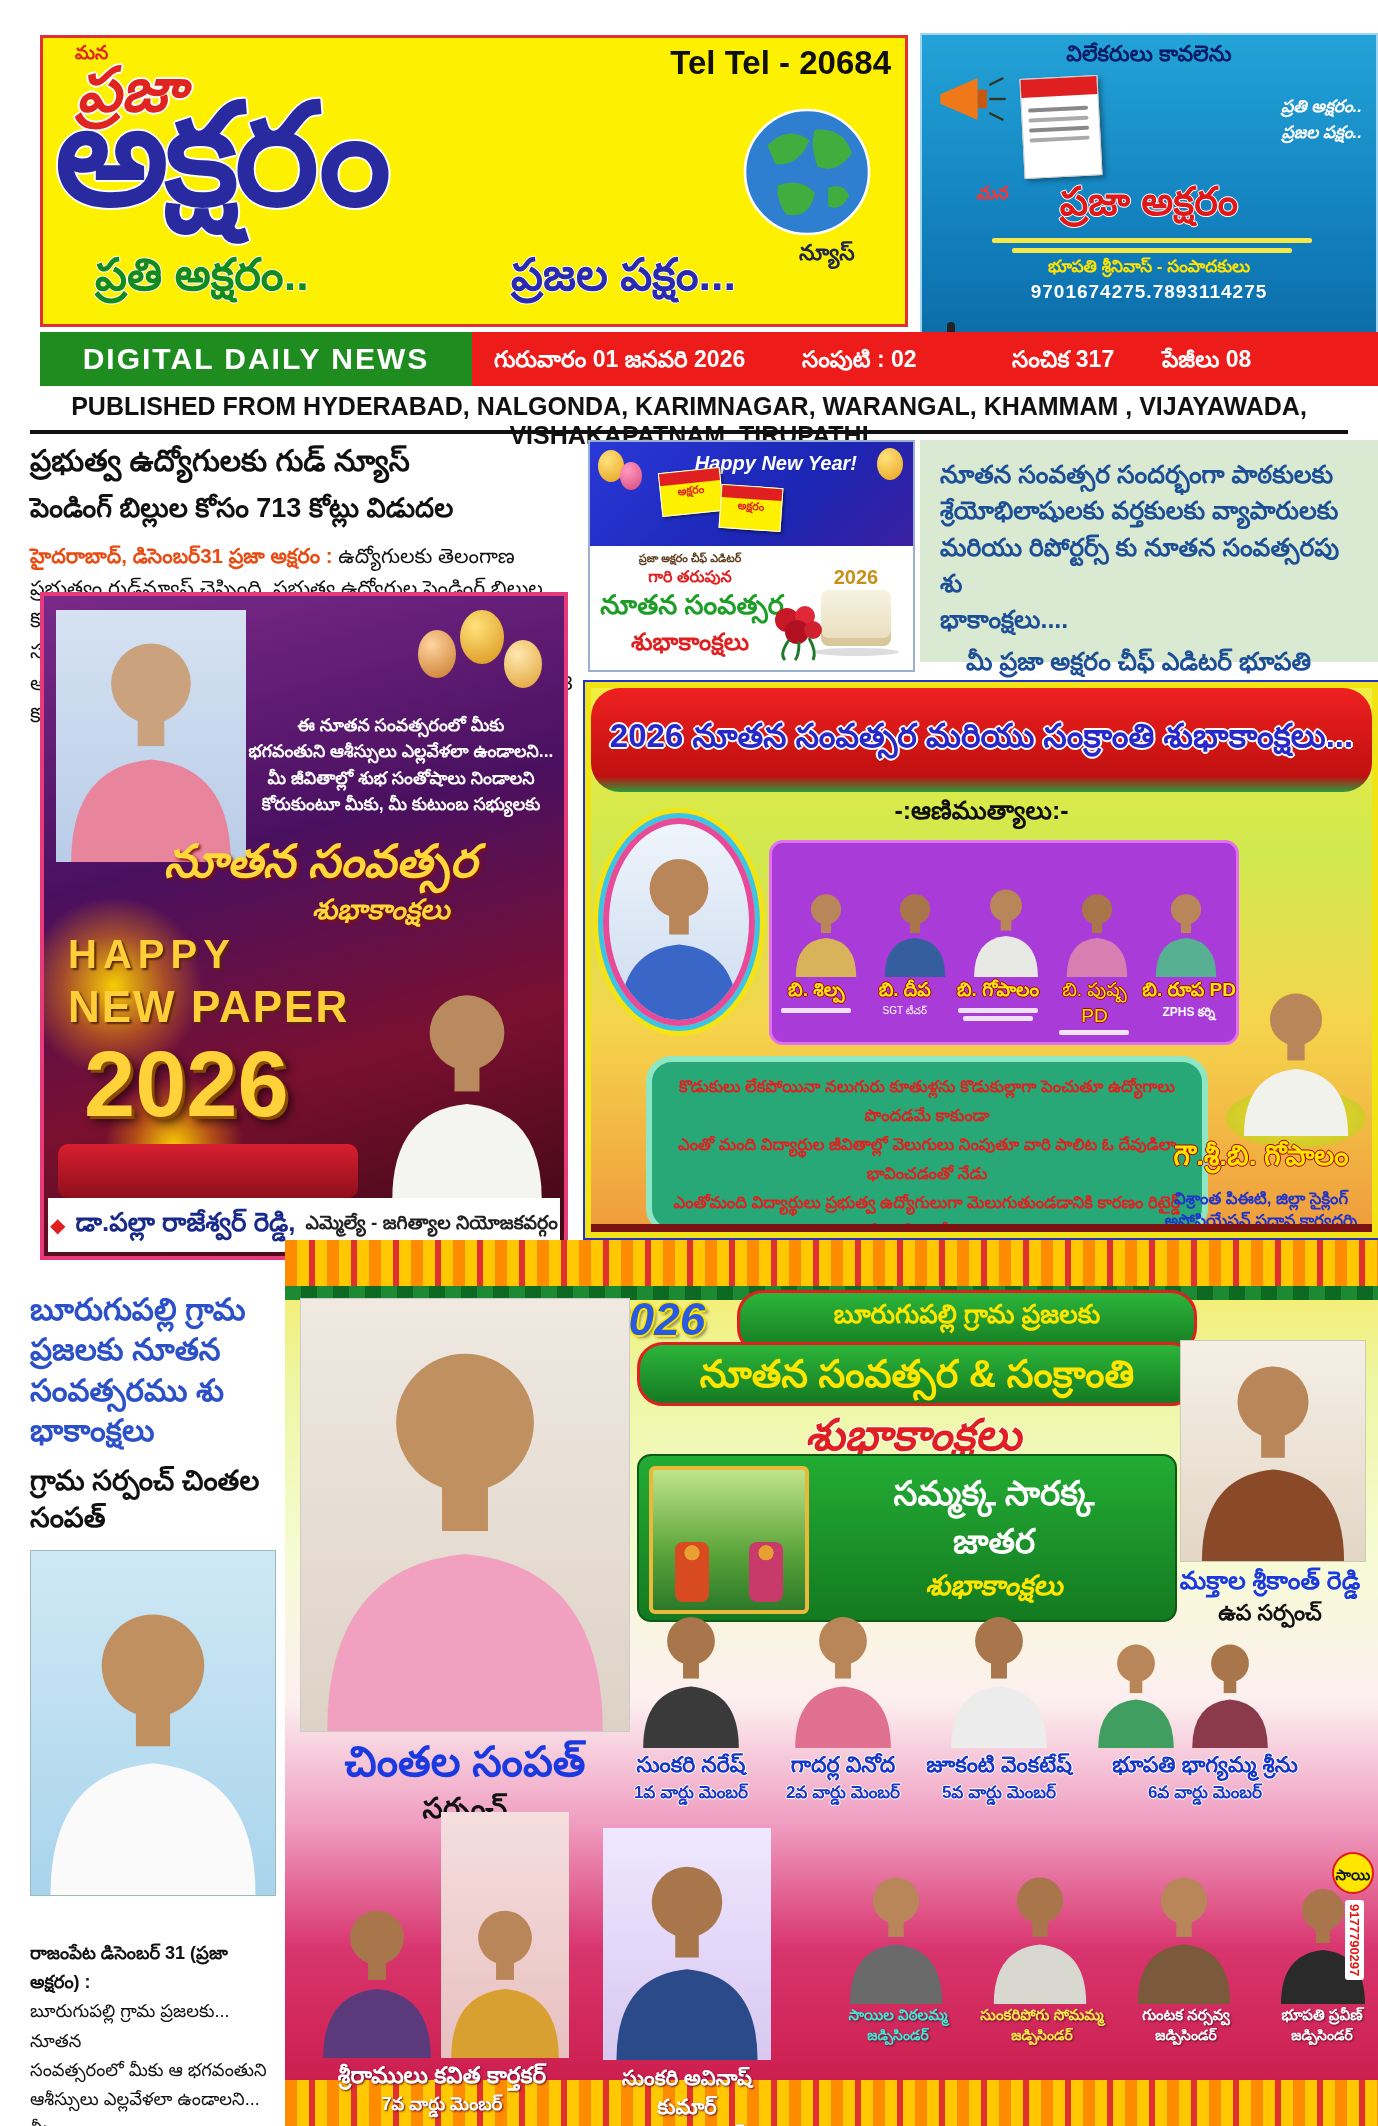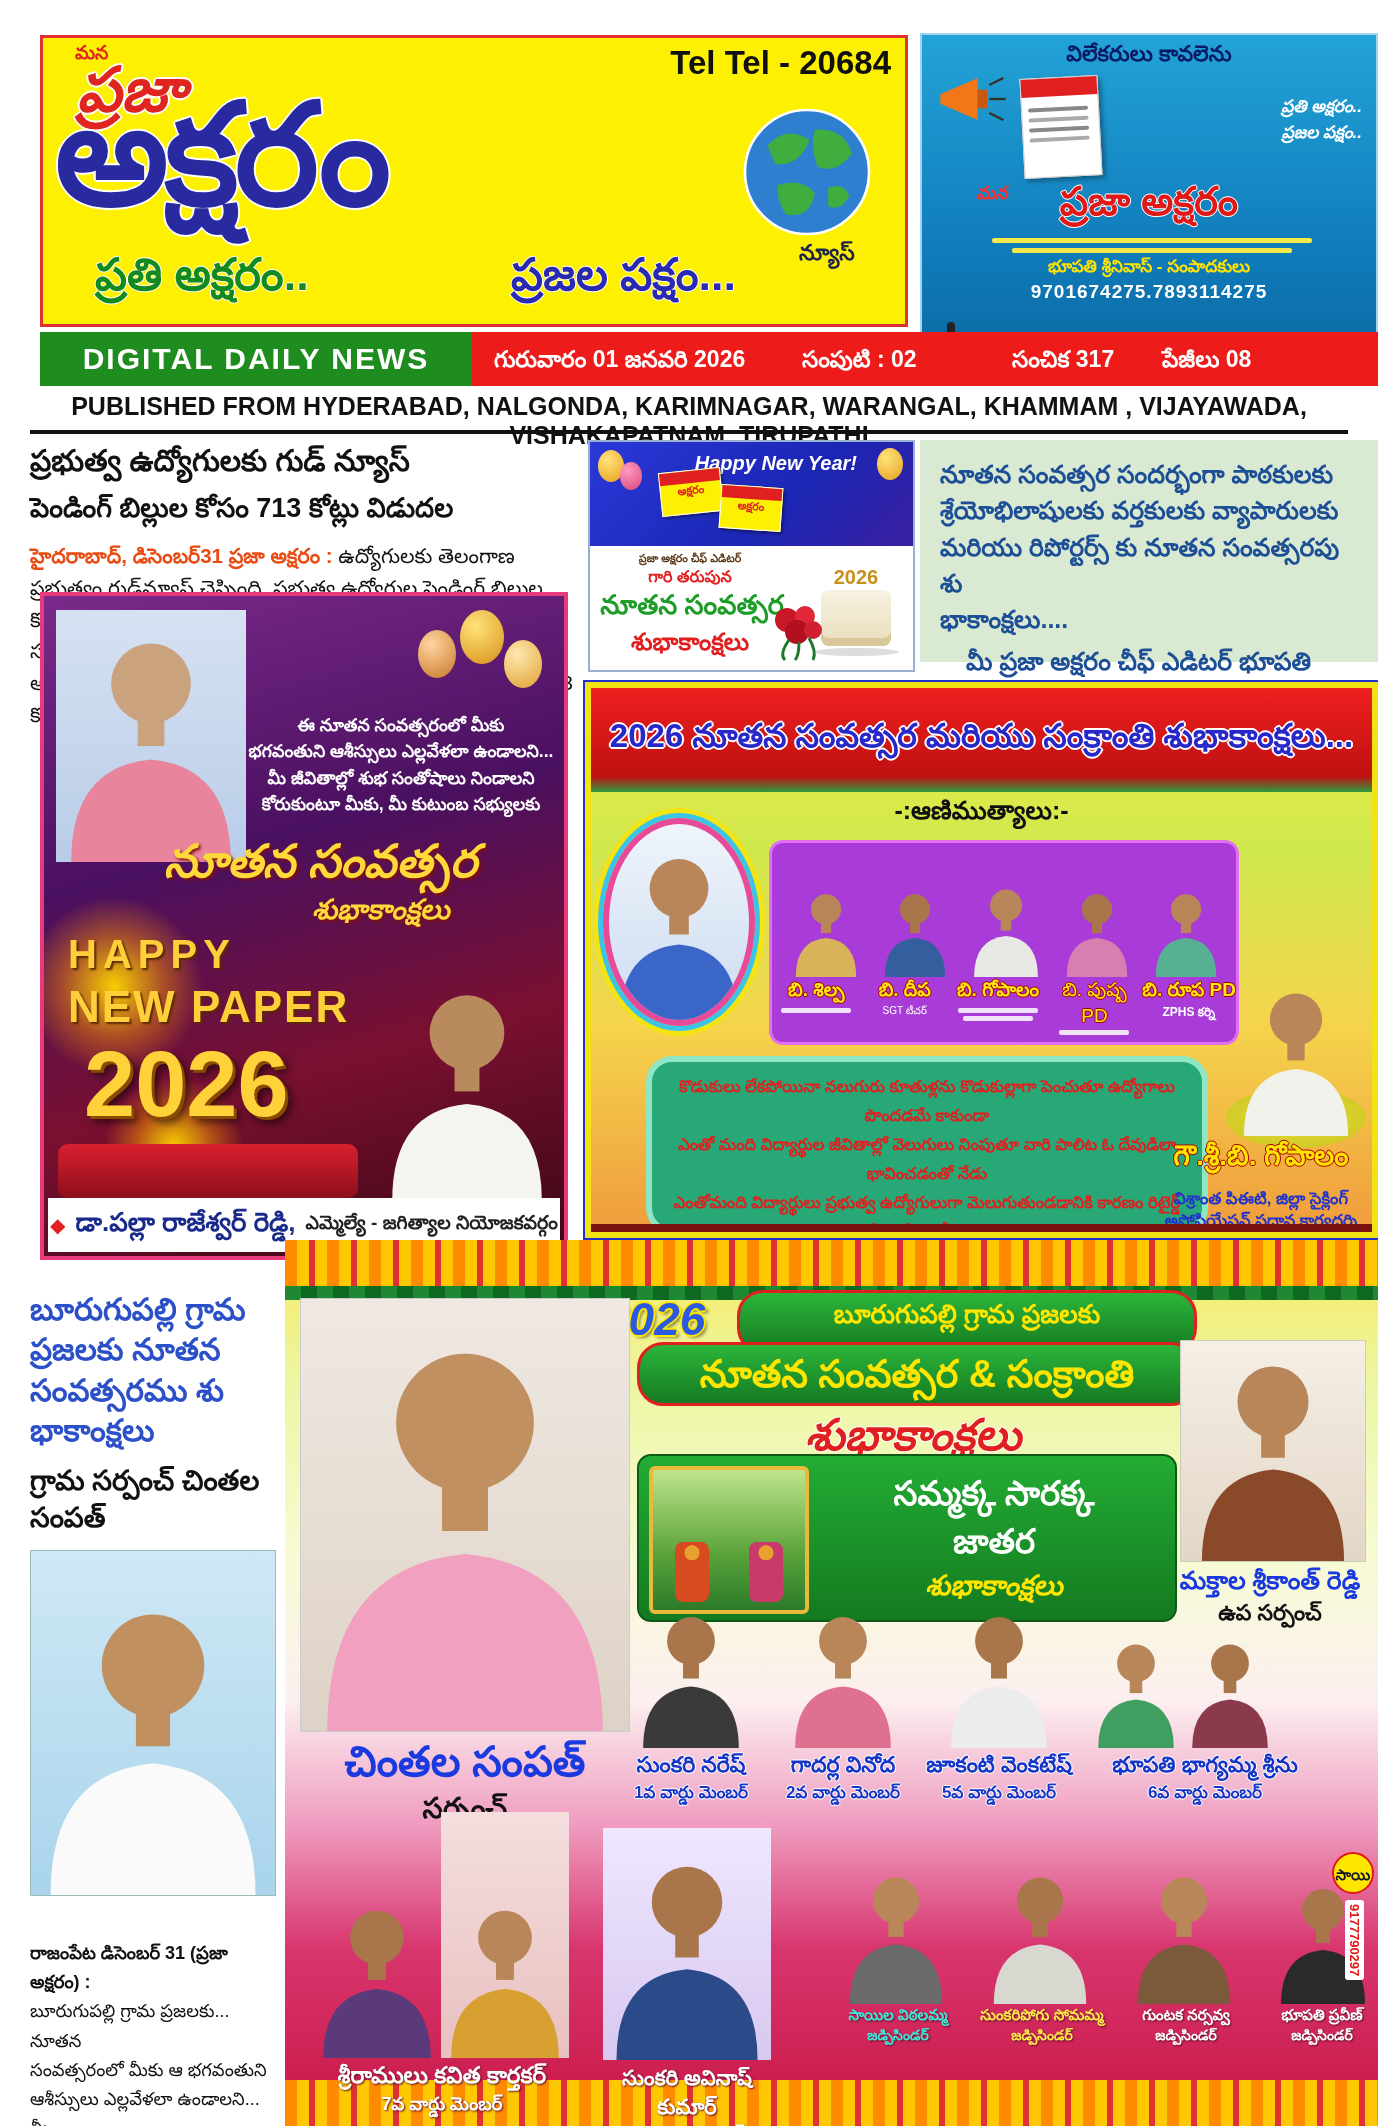--- a/index.html
+++ b/index.html
@@ -37,21 +37,21 @@
   .greet{left:920px;top:440px;width:458px;height:222px;background:#d9e9d2;color:#1d4f96;font-weight:bold;font-size:25px;padding:16px 20px;}
   
   .mla{left:40px;top:592px;width:528px;height:668px;border:4px solid #e83a7a;
        background:linear-gradient(165deg,#7a2a8a 0%,#4a1060 38%,#7a1030 68%,#3a0712 100%);overflow:hidden;}
   .fire{position:absolute;border-radius:50%;background:radial-gradient(circle,rgba(255,215,0,.95) 0%,rgba(255,150,0,.45) 40%,transparent 70%);}
   .pedestal{position:absolute;background:linear-gradient(180deg,#d81f2f,#8e0f1c);border-radius:10px;}
   .mla-cap{position:absolute;left:4px;right:4px;bottom:4px;height:54px;background:#fff;display:flex;align-items:center;justify-content:center;gap:10px;}
   
   .tpost{left:585px;top:682px;width:793px;height:556px;border:6px solid #f2e414;outline:2px solid #2233cc;
          background:linear-gradient(180deg,#f2ee42 0%,#cfe84e 30%,#f5d44c 62%,#ef9c3c 100%);overflow:hidden;}
-  .tban{position:absolute;left:0;top:0;width:100%;height:104px;background:linear-gradient(180deg,#ef2020 0%,#c01010 85%,#2c9a3e 100%);display:flex;align-items:center;justify-content:center;}
+  .tban{position:absolute;left:0;top:0;width:100%;height:104px;background:linear-gradient(180deg,#ef2020 0%,#c01010 85%,#2c9a3e 100%);display:flex;align-items:center;justify-content:center;border-radius:29px;}
   .ppanel{position:absolute;left:178px;top:152px;width:470px;height:205px;background:#a93cd8;border-radius:14px;border:3px solid #e26ef0;}
   .gpanel{position:absolute;left:55px;top:368px;width:562px;height:178px;background:#28a876;border:6px solid #8fe6c4;border-radius:26px;
           color:#e02020;font-weight:800;font-size:16.5px;line-height:1.75;text-align:center;padding:10px 14px;}
   
   .photo{position:absolute;overflow:hidden;display:flex;align-items:flex-end;justify-content:center;}
   .photo svg{width:100%;height:100%;}
   
   .sart{left:30px;top:1290px;width:252px;color:#111;}
   .sart .h{font-size:31px;font-weight:900;color:#2b50c8;line-height:1.3;}
   .sart .sh{font-size:28px;font-weight:800;color:#111;line-height:1.3;margin-top:12px;}

